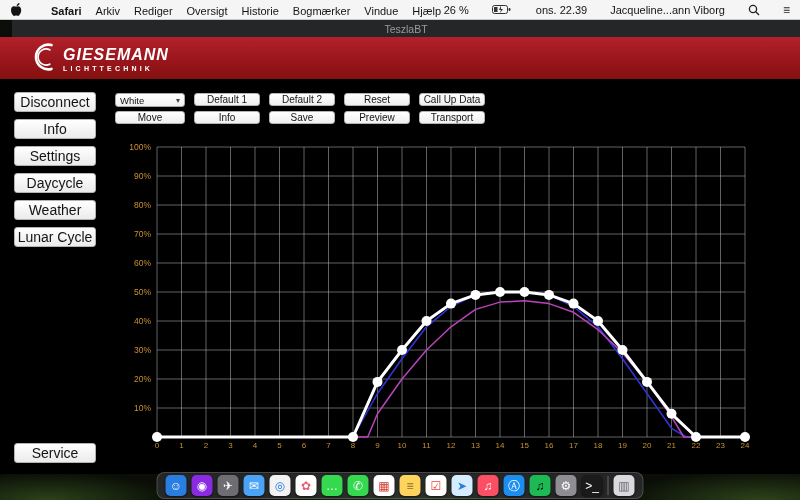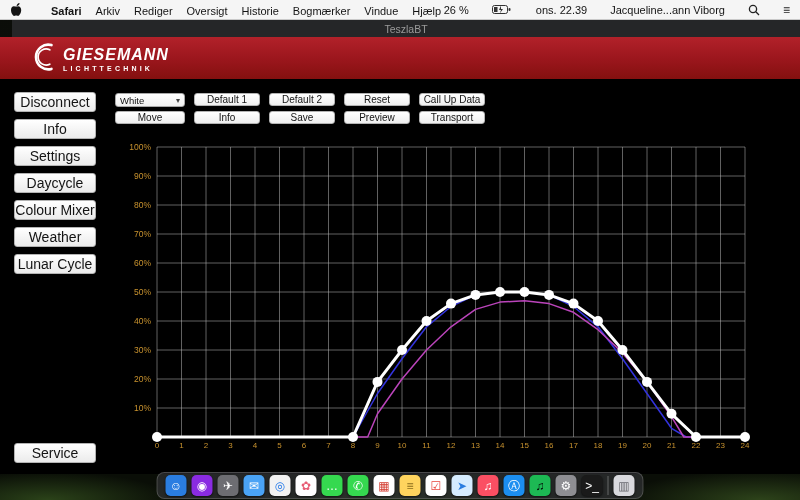--- a/index.html
+++ b/index.html
@@ -144,21 +144,20 @@
         <span class="licht">LICHTTECHNIK</span>
       </span>
     </div>
   </div>
 
   <div class="sidebar" id="sidebar">
       <div class="side-btn">Disconnect</div>
       <div class="side-btn">Info</div>
       <div class="side-btn">Settings</div>
       <div class="side-btn">Daycycle</div>
-      <div class="side-btn">Colour Mixer</div>
       <div class="side-btn">Weather</div>
       <div class="side-btn">Lunar Cycle</div>
     </div>
 
   <div class="side-btn service-btn">Service</div>
 
   <div class="controls">
     <div class="crow" id="ctl-row1">
       <div class="channel-select">
         <span>White</span>

